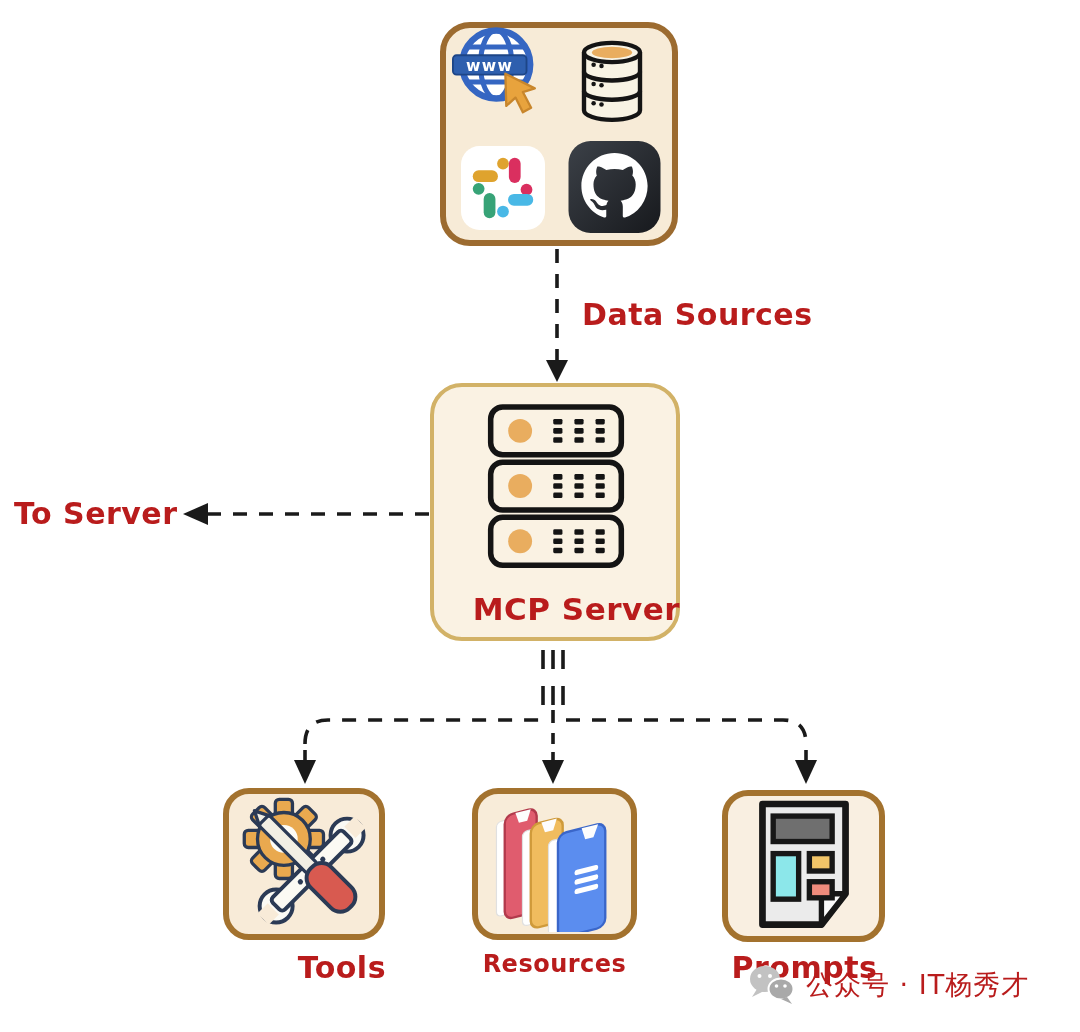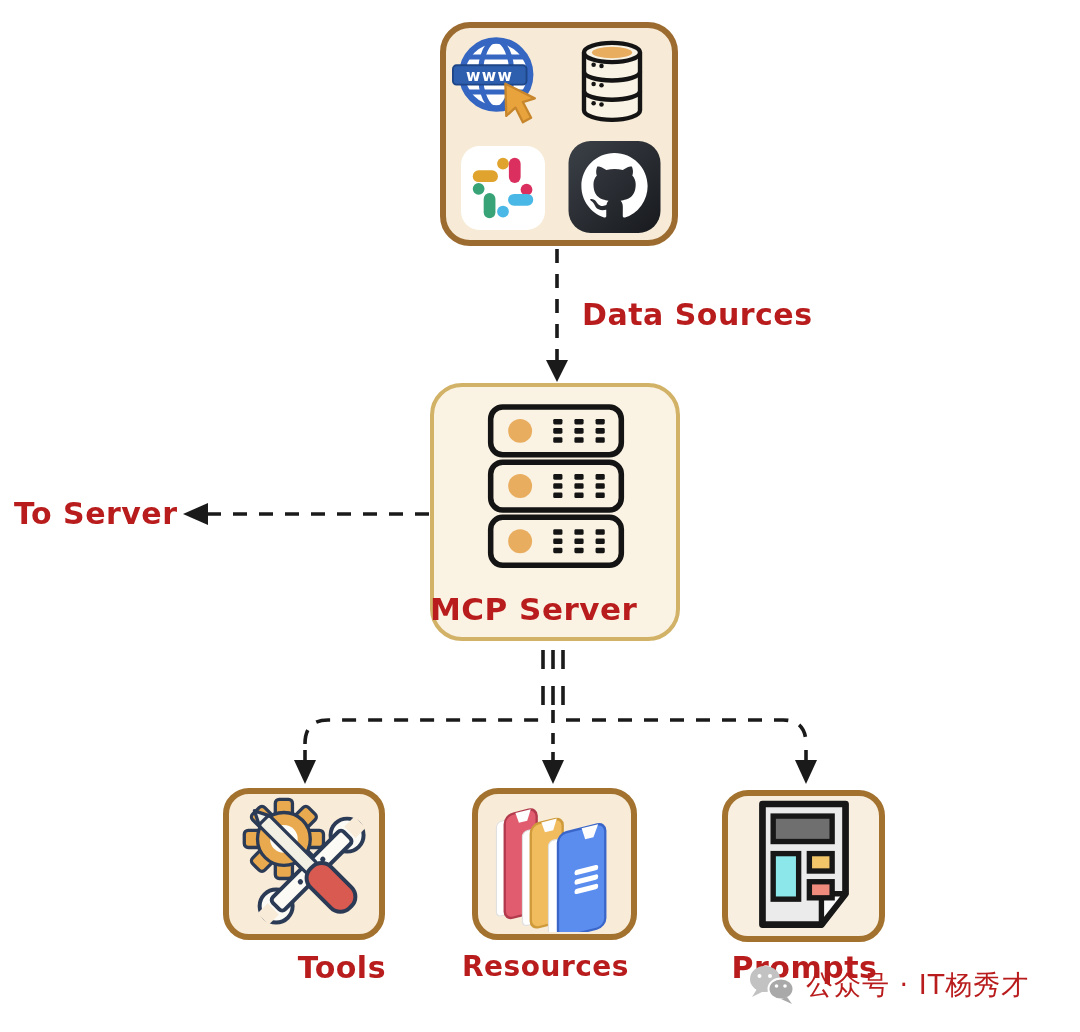--- a/index.html
+++ b/index.html
@@ -11,23 +11,23 @@
   #box-sources{left:440px;top:22px;width:238px;height:224px;border:6px solid #9c6b30;border-radius:30px;}
   #box-mcp{left:430px;top:383px;width:250px;height:258px;border:4px solid #d2b267;border-radius:32px;background:#faf2e3;}
   #box-tools{left:223px;top:788px;width:162px;height:152px;border:6px solid #a3722e;border-radius:26px;background:#f8ebd8;}
   #box-resources{left:472px;top:788px;width:165px;height:152px;border:6px solid #a3722e;border-radius:26px;background:#f8ecd9;}
   #box-prompts{left:722px;top:790px;width:163px;height:152px;border:6px solid #a3722e;border-radius:26px;background:#f9efe1;}
   .icon{position:absolute;line-height:0;}
   .lbl{position:absolute;color:#b91c1c;font-weight:600;letter-spacing:.5px;white-space:nowrap;}
   #lbl-data-sources{left:582px;top:297px;font-size:30px;}
   #lbl-to-client{left:14px;top:496px;font-size:30px;}
   #lbl-capabilities{left:591px;top:666px;font-size:29px;}
-  #lbl-mcp{left:430px;top:591px;width:250px;text-align:left;font-size:31px;font-weight:700;letter-spacing:.5px;}
+  #lbl-mcp{left:430px;top:591px;width:250px;text-align:right;font-size:31px;font-weight:700;letter-spacing:.5px;}
   #lbl-tools{left:224px;top:950px;width:162px;text-align:right;font-size:30px;}
-  #lbl-resources{left:462px;top:950px;width:185px;font-size:28px;}
+  #lbl-resources{left:462px;top:950px;width:185px;text-align:center;font-size:24px;}
   #lbl-prompts{left:712px;top:950px;width:185px;text-align:center;font-size:30px;}
   #watermark{position:absolute;left:748px;top:964px;display:flex;align-items:center;gap:8px;}
   #watermark-text{color:#b91c1c;font-size:27px;font-weight:400;letter-spacing:1px;white-space:nowrap;text-align:right;}
   svg{display:block;}
   #connectors{position:absolute;left:0;top:0;z-index:0;}
   .node-box,.icon,.lbl,#watermark{z-index:1;}
 </style>
 </head>
 <body>
 
@@ -64,21 +64,21 @@
         <line x1="806" y1="750" x2="806" y2="760"></line>
         <polygon points="294,760 316,760 305,784" fill="#1a1a1a" stroke="none"></polygon>
         <polygon points="542,760 564,760 553,784" fill="#1a1a1a" stroke="none"></polygon>
         <polygon points="795,760 817,760 806,784" fill="#1a1a1a" stroke="none"></polygon>
       </g>
     </g>
   </svg>
 
   <div id="box-sources" class="node-box"></div>
 
-  <div class="icon" style="left:452px;top:34px">
+  <div class="icon" style="left:452px;top:24px">
     <svg width="92" height="92" viewBox="0 0 100 100">
       <circle cx="48" cy="44" r="37" fill="#ffffff" stroke="#3566c2" stroke-width="7"></circle>
       <ellipse cx="48" cy="44" rx="17" ry="37" fill="none" stroke="#3566c2" stroke-width="5.5"></ellipse>
       <line x1="17" y1="25" x2="79" y2="25" stroke="#3566c2" stroke-width="5.5"></line>
       <line x1="11" y1="44" x2="85" y2="44" stroke="#3566c2" stroke-width="5.5"></line>
       <line x1="17" y1="63" x2="79" y2="63" stroke="#3566c2" stroke-width="5.5"></line>
       <rect x="1" y="34" width="80" height="21" rx="4" fill="#2e5fae" stroke="#1d4587" stroke-width="2"></rect>
       <text x="41" y="51" text-anchor="middle" font-size="17" font-weight="bold" letter-spacing="1.5" fill="#ffffff">www</text>
       <polygon points="58,54 90,70 77,74 86,91 77,96 69,80 59,89" fill="#e8a33d" stroke="#c8862c" stroke-width="2.5" stroke-linejoin="round"></polygon>
     </svg>

